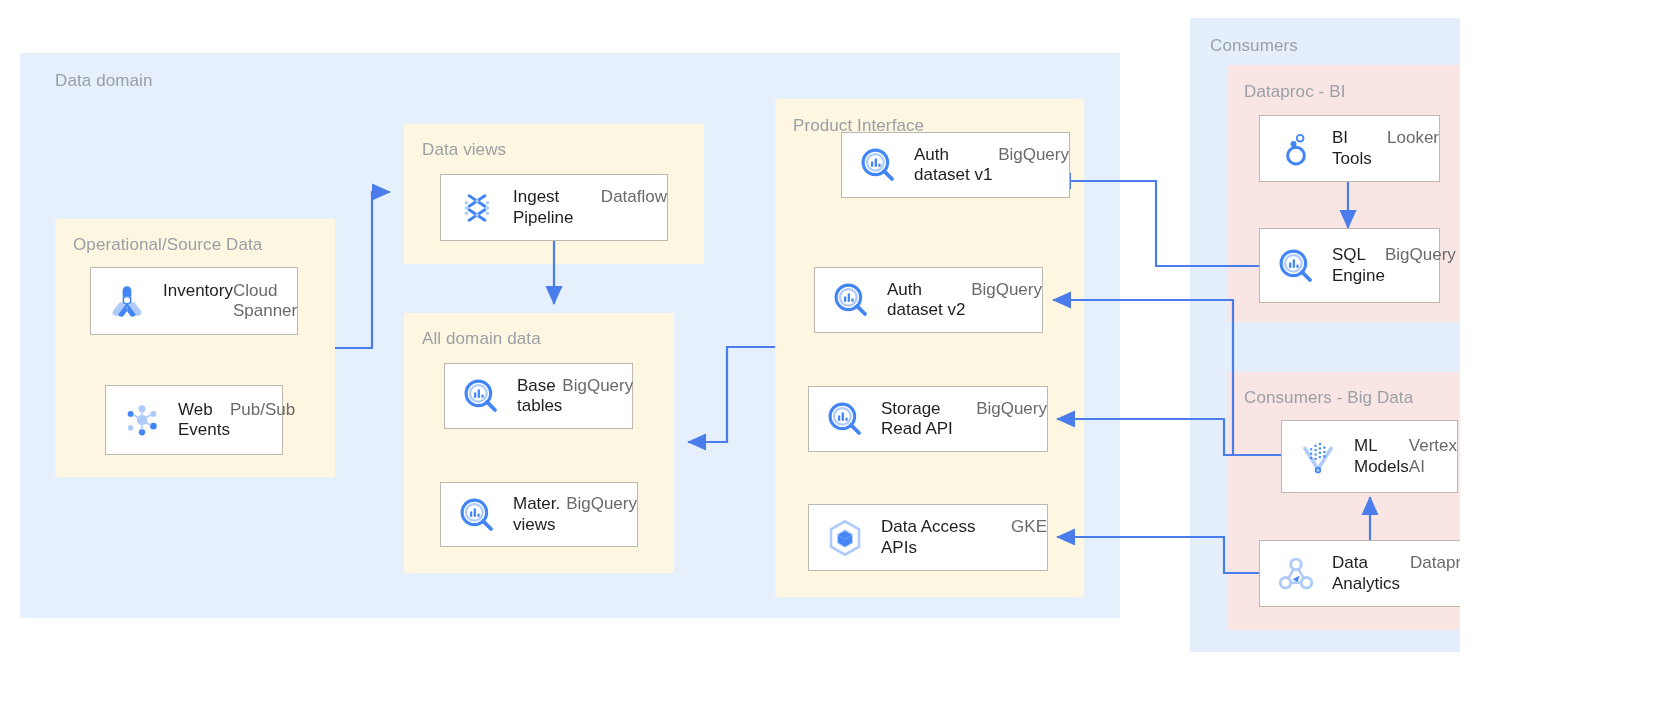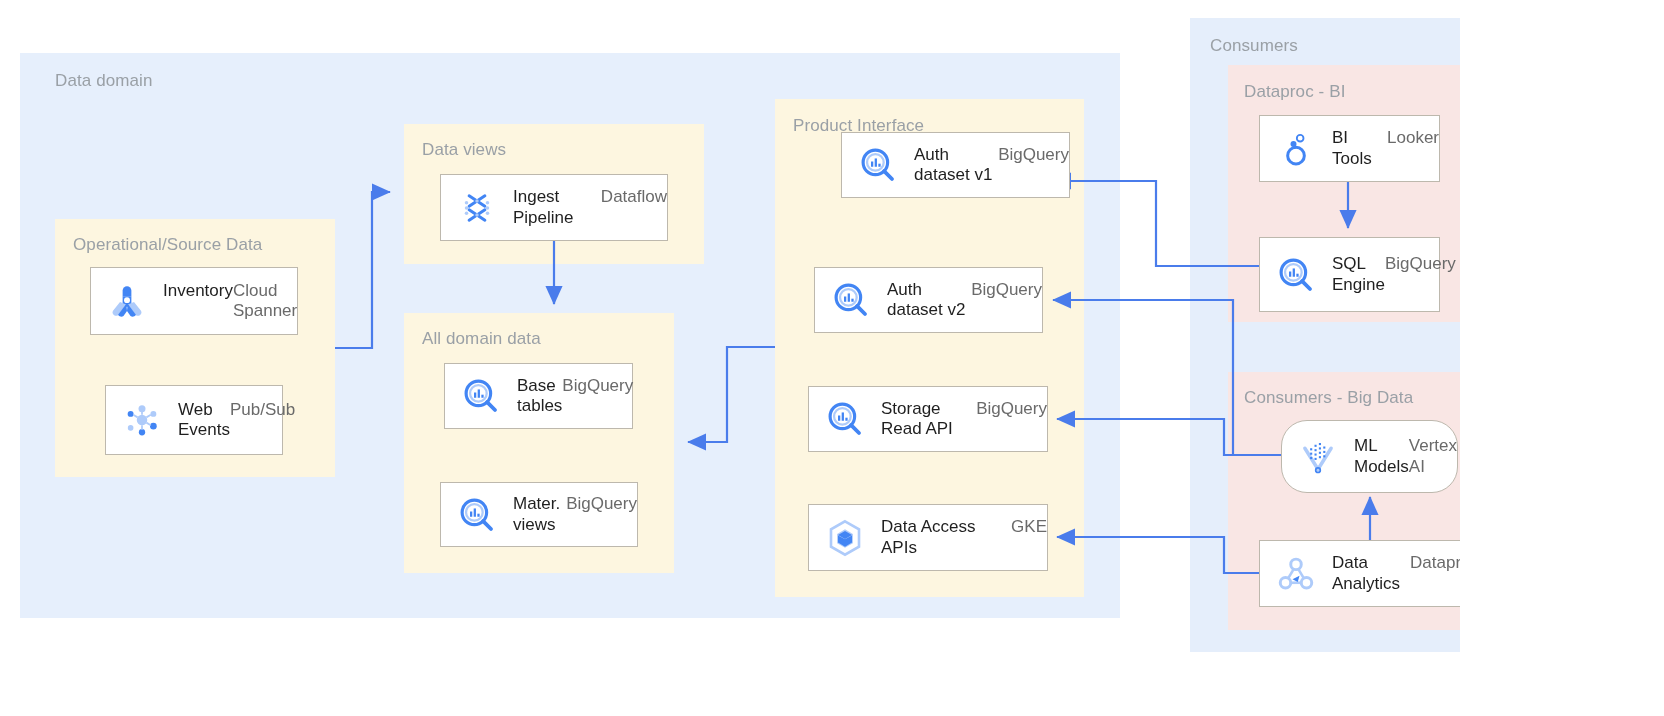--- a/index.html
+++ b/index.html
@@ -334,41 +334,41 @@
         <circle cx="24" cy="32" r="10" fill="none" stroke="#4285f4" stroke-width="3.6"></circle>
         <line x1="22" y1="21" x2="24" y2="23" stroke="#4285f4" stroke-width="2.4"></line>
       </svg>
     </span>
     <span class="txt">
       <span class="title">BI Tools</span>
       <span class="sub">Looker</span>
     </span>
   </div>
 
-  <div class="node" style="left:1259px; top:228px; width:181px; height:75px;margin-top:9px;">
+  <div class="node" style="left:1259px; top:228px; width:181px; height:75px;">
     <span class="ico">
       <svg width="42" height="42" viewBox="0 0 48 48">
         <circle cx="21" cy="21" r="14" fill="none" stroke="#4285f4" stroke-width="3.6"></circle>
         <circle cx="21" cy="21" r="9.5" fill="none" stroke="#aecbfa" stroke-width="2.6"></circle>
         <line x1="31" y1="31" x2="40" y2="40" stroke="#4285f4" stroke-width="4.4" stroke-linecap="round"></line>
         <g fill="#4285f4">
           <rect x="16" y="20" width="2.6" height="6"></rect>
           <rect x="20.2" y="16.5" width="2.6" height="9.5"></rect>
           <rect x="24.4" y="22.5" width="2.6" height="3.5"></rect>
         </g>
       </svg>
     </span>
     <span class="txt">
       <span class="title">SQL
 Engine</span>
       <span class="sub">BigQuery</span>
     </span>
   </div>
 
-  <div class="node" style="left:1281px; top:420px; width:177px; height:73px;border-radius:26px;">
+  <div class="node" style="left:1281px; top:420px; width:177px; height:73px;">
     <span class="ico">
       <svg width="42" height="42" viewBox="0 0 48 48">
         <path d="M9 14 L24 38 L39 14" fill="none" stroke="#aecbfa" stroke-width="4" stroke-linecap="round" stroke-linejoin="round"></path>
         <circle cx="24" cy="39" r="2.6" fill="none" stroke="#4285f4" stroke-width="2"></circle>
         <g fill="#4285f4">
           <rect x="15" y="14" width="2.4" height="2.4"></rect>
             <rect x="15" y="19" width="2.4" height="2.4"></rect>
           <rect x="15" y="24" width="2.4" height="2.4"></rect>
           <rect x="20" y="10" width="2.4" height="2.4"></rect>
             <rect x="20" y="15" width="2.4" height="2.4"></rect>

